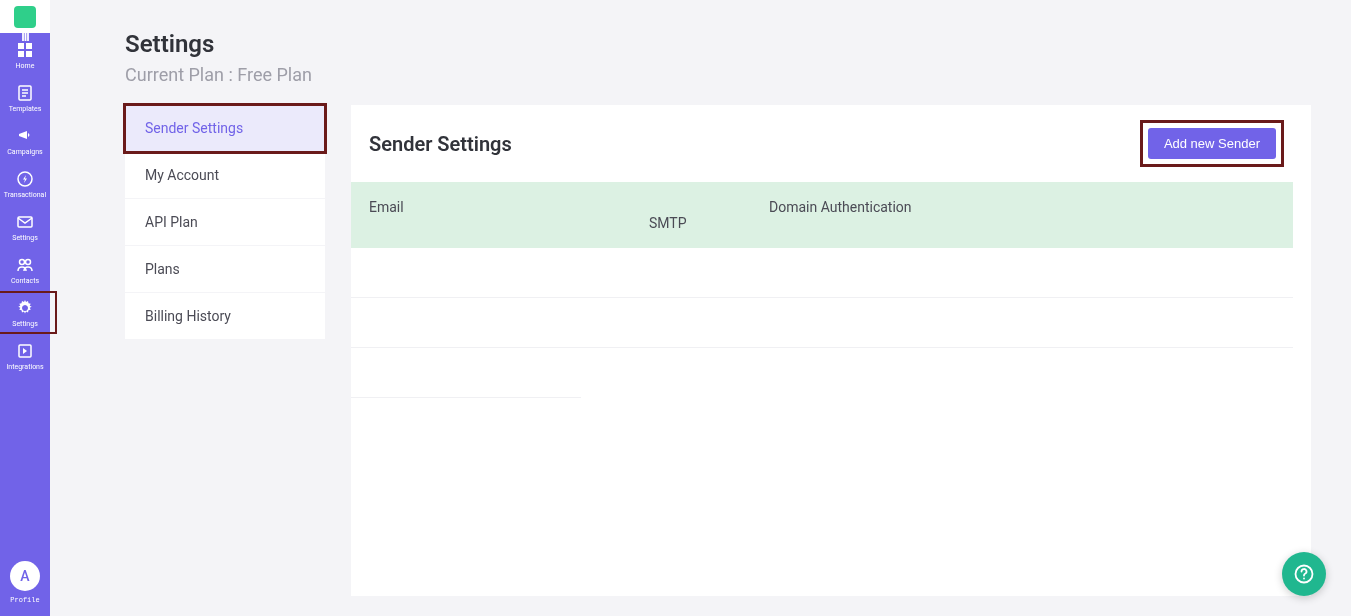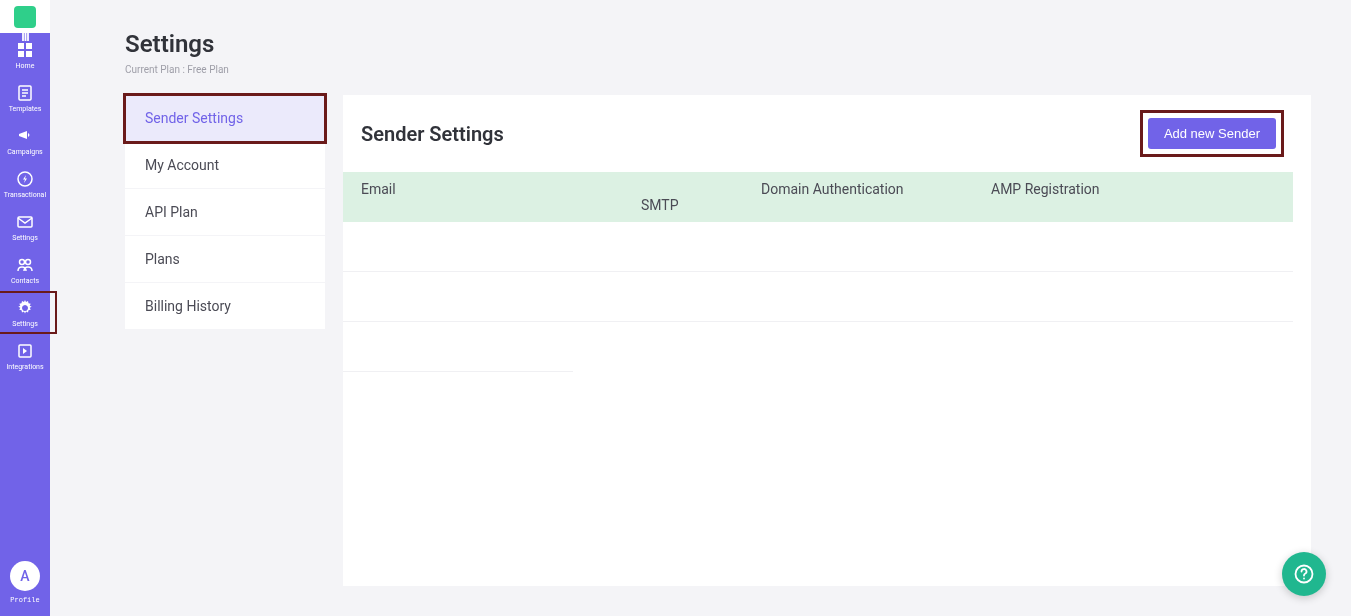--- a/index.html
+++ b/index.html
@@ -92,27 +92,27 @@
       padding: 30px 40px 0 75px;
       height: 100%;
     }
     .page-title {
       font-size: 24px;
       font-weight: 600;
       color: #31333a;
       margin-bottom: 6px;
     }
     .page-subtitle {
-      font-size: 10px;
+      font-size: 18px;
       color: #9e9ea8;
       margin-bottom: 20px;
     }
     .content-wrap {
       display: flex;
-      gap: 0;
+      gap: 8px;
       height: calc(100% - 95px);
     }
     .settings-menu {
       width: 200px;
       flex-shrink: 0;
     }
     .settings-menu-item {
       padding: 15px 20px;
       font-size: 14px;
       color: #4b4b55;
@@ -156,21 +156,21 @@
       border: none;
       border-radius: 3px;
       padding: 8px 16px;
       font-size: 13px;
       cursor: pointer;
       text-align: right;
     }
     .table-header {
       display: flex;
       background: #dcf1e3;
-      padding: 9px 18px;
+      padding: 17px 18px;
       font-size: 14px;
       color: #4b4b55;
       margin: 0 18px 0 0;
     }
     .table-header > div:nth-child(1) { width: 280px; }
     .table-header > div:nth-child(2) { width: 120px; margin-top: 16px; }
     .table-header > div:nth-child(3) { width: 230px; }
     .table-header > div:nth-child(4) { flex: 1; }
     .table-rows { padding: 0 18px 0 0; }
     .table-row {
@@ -320,21 +320,20 @@
         <div class="panel-title">Sender Settings</div>
         <div class="add-button-wrap">
           <button class="add-button">Add new Sender</button>
         </div>
       </div>
 
       <div class="table-header">
         <div>Email</div>
         <div>SMTP</div>
         <div>Domain Authentication</div>
-        <div>AMP Registration</div>
       </div>
 
       <div class="table-rows">
         <div class="table-row">
           <div></div>
             <div></div>
         </div>
         <div class="table-row">
           <div></div>
             <div></div>

